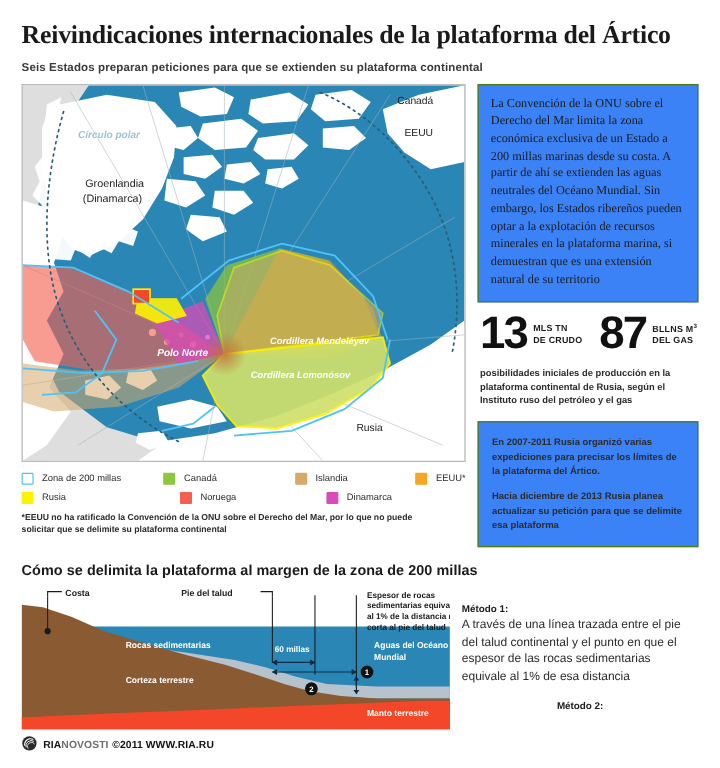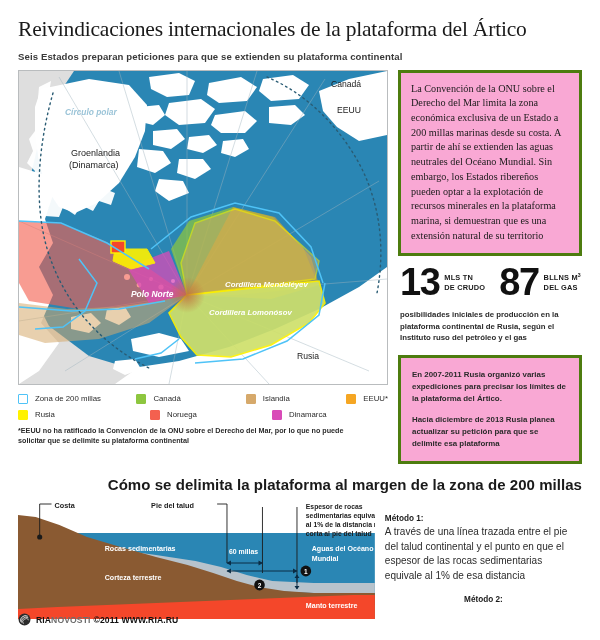--- a/index.html
+++ b/index.html
@@ -10,21 +10,21 @@
     color: #231f20;
     overflow: hidden;
     position: relative;
   }
   .page { width: 600px; height: 640px; position: relative; padding: 0 18px; }
 
   
   .title {
     font-family: "Liberation Serif", serif;
     font-size: 21.5px;
-    font-weight: 400;
+    font-weight: 700;
     letter-spacing: -0.2px;
     color: #1a1a1a;
     padding-top: 17px;
     line-height: 1.15;
   }
   .subtitle {
     font-size: 9.6px;
     font-weight: 700;
     color: #3a3a3a;
     margin-top: 9px;
@@ -56,23 +56,23 @@
     border: 1.2px solid #fff;
   }
   .lg1 { width: 132px; } .lg2 { width: 122px; } .lg3 { width: 112px; }
   .legend-note {
     font-size: 7.2px; font-weight: 700; color: #2b2b2b;
     line-height: 1.4; margin-top: 4px; width: 355px;
   }
 
   
   .box {
-    border: 3px solid #4d7c0f;
+    border: 1px solid #4d7c0f;
     padding: 9px 10px 10px 10px;
-    background: #f9a8d4;
+    background: #3b82f6;
   }
   .box-serif {
     font-family: "Liberation Serif", serif;
     font-size: 10.2px;
     line-height: 1.44;
     color: #1a1a1a;
   }
   .stats { margin-top: 11px; display: flex; gap: 14px; padding-left: 2px; }
   .stat { display: flex; align-items: flex-end; }
   .stat-num {
@@ -93,21 +93,21 @@
   .box-small {
     margin-top: 12px;
     font-size: 7.9px; font-weight: 700; color: #2b2b2b; line-height: 1.5;
     padding: 11px 11px 12px 11px;
   }
   .box-small p + p { margin-top: 9px; }
 
   
   .bottom { margin-top: 12px; }
   .bottom-title {
-    font-size: 15px; font-weight: 700; color: #1a1a1a; letter-spacing: 0.05px; text-align: right;
+    font-size: 12px; font-weight: 700; color: #1a1a1a; letter-spacing: 0.05px;
   }
   .bottom-cols { display: flex; gap: 10px; margin-top: 8px; }
   .diagram-wrap { width: 362px; height: 118px; position: relative; }
   .diagram-svg { display:block; width: 100%; height: 100%; }
   .methods { width: 200px; padding-top: 13px; }
   .m-head { font-size: 8.2px; font-weight: 700; color: #1a1a1a; }
   .m-body { font-size: 10px; font-weight: 400; color: #2b2b2b; line-height: 1.45; margin-top: 2px; }
   .m-gap { margin-top: 12px; text-align: center; }
 
   

